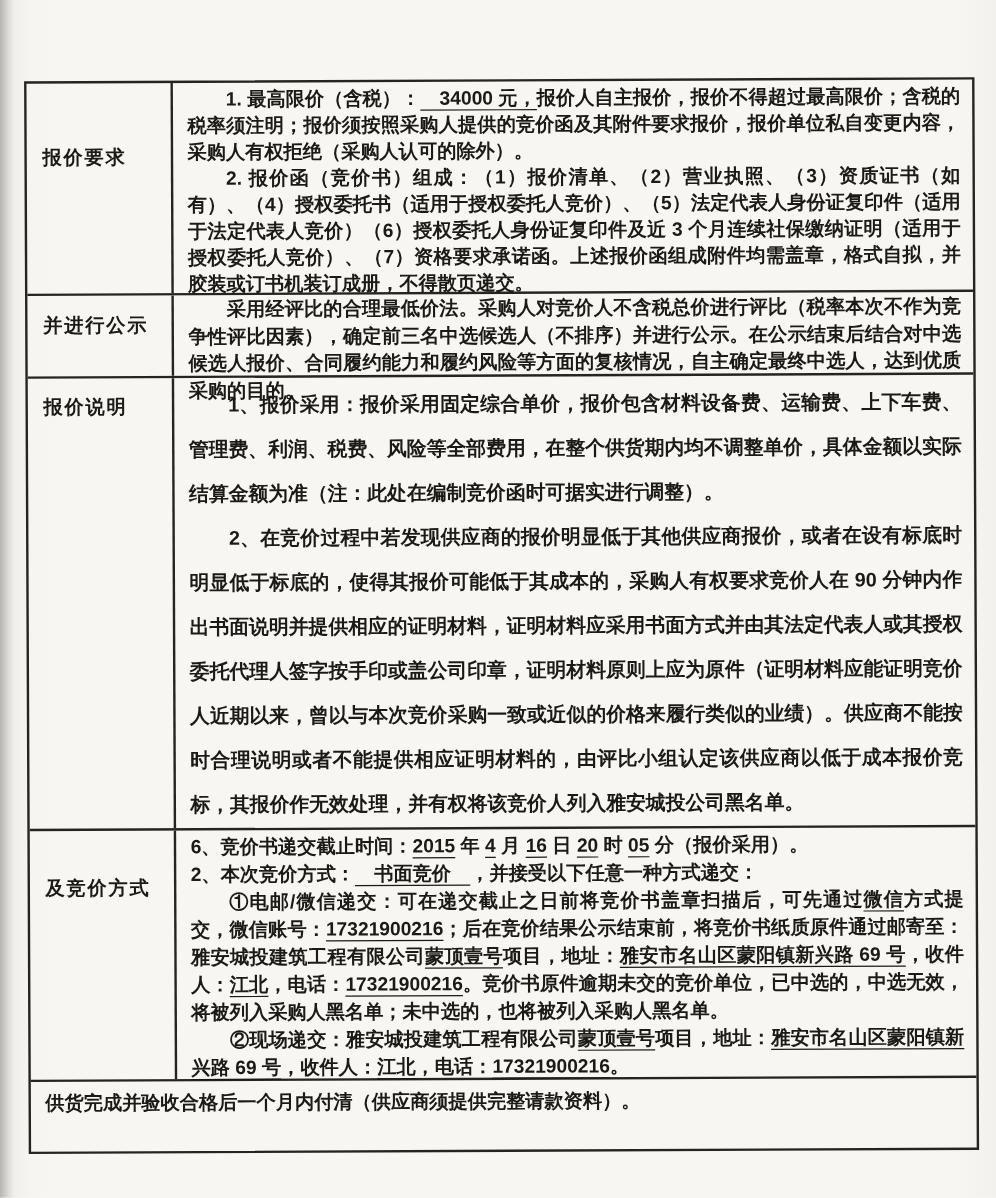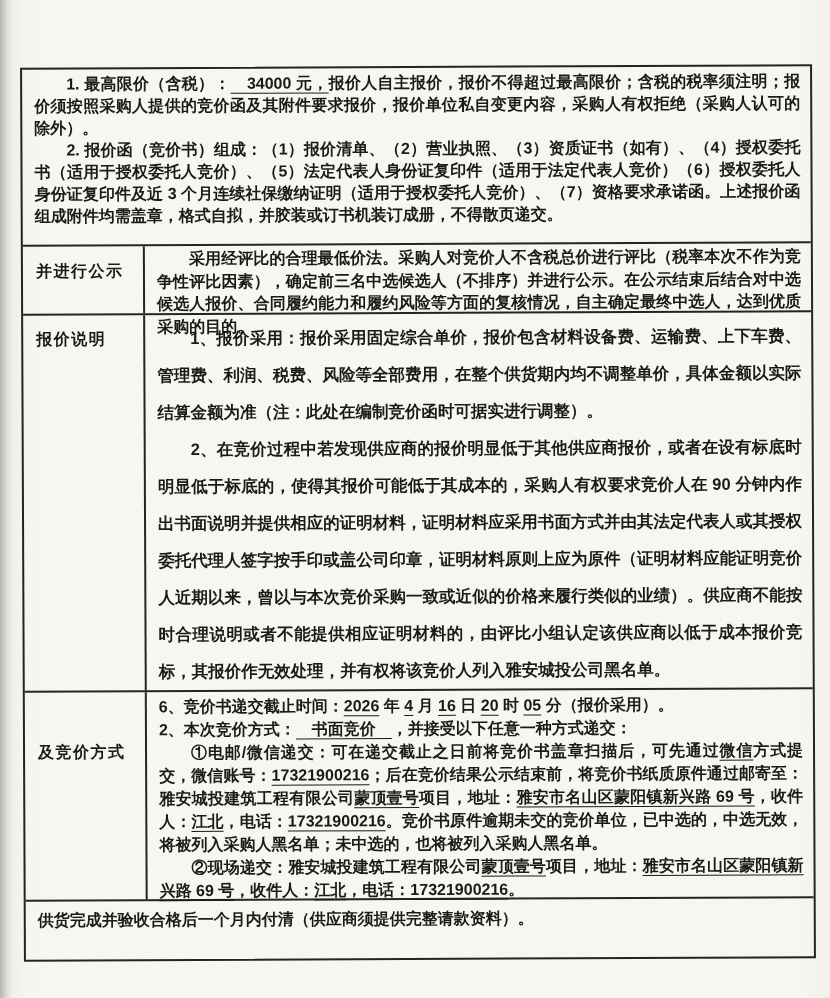--- a/index.html
+++ b/index.html
@@ -38,34 +38,35 @@
   .r1{height:177px;} .r1 .label-cell{padding-top:52px;}
   .r1 .content-cell{font-size:16px;line-height:22px;padding-top:4px;}
 
   .r2{height:69px;} .r2 .label-cell{padding-top:15px;}
   .r2 .content-cell{font-size:16px;line-height:22.5px;padding-top:2px;}
 
   .r3{height:377px;} .r3 .label-cell{padding-top:14px;}
   .r3 .content-cell{font-size:16.5px;line-height:37px;padding-top:5px;}
 
   .r4{height:209px;} .r4 .label-cell{padding-top:16px;}
-  .r4 .label-line2{margin-top:34px;}
+  .r4 .label-line2{margin-top:22px;}
   .r4 .content-cell{font-size:16px;line-height:23px;padding-top:3px;}
 
   .r5{height:58px;} .r5 .label-cell{padding-top:22px;}
   .r5 .content-cell{font-size:16px;line-height:22px;padding-top:8px;}
 </style>
 </head>
 <body>
 
 <div class="scan-shade"></div>
 
 <div class="doc-table">
 
   <div class="row r1">
+    <div class="label-cell">报价要求</div>
     <div class="content-cell">
         <div class="para indent"><span>1. 最高限价（含税）：</span><span class="u">　34000 元，</span><span>报价人自主报价，报价不得超过最高限价；含税的税率须注明；报价须按照采购人提供的竞价函及其附件要求报价，报价单位私自变更内容，采购人有权拒绝（采购人认可的除外）。</span></div>
         <div class="para indent"><span>2. 报价函（竞价书）组成：（1）报价清单、（2）营业执照、（3）资质证书（如有）、（4）授权委托书（适用于授权委托人竞价）、（5）法定代表人身份证复印件（适用于法定代表人竞价）（6）授权委托人身份证复印件及近 3 个月连续社保缴纳证明（适用于授权委托人竞价）、（7）资格要求承诺函。上述报价函组成附件均需盖章，格式自拟，并胶装或订书机装订成册，不得散页递交。</span></div>
       </div>
   </div>
 
   <div class="row r2">
     <div class="label-cell">并进行公示</div>
     <div class="content-cell">
         <div class="para indent"><span>采用经评比的合理最低价法。采购人对竞价人不含税总价进行评比（税率本次不作为竞争性评比因素），确定前三名中选候选人（不排序）并进行公示。在公示结束后结合对中选候选人报价、合同履约能力和履约风险等方面的复核情况，自主确定最终中选人，达到优质采购的目的。</span></div>
@@ -78,21 +79,21 @@
         <div class="para indent"><span>1、报价采用：报价采用固定综合单价，报价包含材料设备费、运输费、上下车费、管理费、利润、税费、风险等全部费用，在整个供货期内均不调整单价，具体金额以实际结算金额为准（注：此处在编制竞价函时可据实进行调整）。</span></div>
         <div class="para indent"><span>2、在竞价过程中若发现供应商的报价明显低于其他供应商报价，或者在设有标底时明显低于标底的，使得其报价可能低于其成本的，采购人有权要求竞价人在 90 分钟内作出书面说明并提供相应的证明材料，证明材料应采用书面方式并由其法定代表人或其授权委托代理人签字按手印或盖公司印章，证明材料原则上应为原件（证明材料应能证明竞价人近期以来，曾以与本次竞价采购一致或近似的价格来履行类似的业绩）。供应商不能按时合理说明或者不能提供相应证明材料的，由评比小组认定该供应商以低于成本报价竞标，其报价作无效处理，并有权将该竞价人列入雅安城投公司黑名单。</span></div>
       </div>
   </div>
 
   <div class="row r4">
     <div class="label-cell">
       <div class="label-line2">及竞价方式</div>
     </div>
     <div class="content-cell">
-        <div class="para"><span>6、竞价书递交截止时间：</span><span class="u">2026</span><span> 年 </span><span class="u">4</span><span> 月 </span><span class="u">16</span><span> 日 </span><span class="u">20</span><span> 时 </span><span class="u">05</span><span> 分（报价采用）。</span></div>
+        <div class="para"><span>6、竞价书递交截止时间：</span><span class="u">2015</span><span> 年 </span><span class="u">4</span><span> 月 </span><span class="u">16</span><span> 日 </span><span class="u">20</span><span> 时 </span><span class="u">05</span><span> 分（报价采用）。</span></div>
         <div class="para"><span>2、本次竞价方式：</span><span class="u">　书面竞价　</span><span>，并接受以下任意一种方式递交：</span></div>
         <div class="para indent"><span>①电邮/微信递交：可在递交截止之日前将竞价书盖章扫描后，可先通过</span><span class="u">微信</span><span>方式提交，微信账号：</span><span class="u">17321900216</span><span>；后在竞价结果公示结束前，将竞价书纸质原件通过邮寄至：雅安城投建筑工程有限公司</span><span class="u">蒙顶壹号</span><span>项目，地址：</span><span class="u">雅安市名山区蒙阳镇新兴路 69 号</span><span>，收件人：</span><span class="u">江北</span><span>，电话：</span><span class="u">17321900216</span><span>。竞价书原件逾期未交的竞价单位，已中选的，中选无效，将被列入采购人黑名单；未中选的，也将被列入采购人黑名单。</span></div>
         <div class="para indent"><span>②现场递交：雅安城投建筑工程有限公司</span><span class="u">蒙顶壹号</span><span>项目，地址：</span><span class="u">雅安市名山区蒙阳镇新兴路 69 号</span><span>，收件人：</span><span class="u">江北</span><span>，电话：</span><span class="u">17321900216</span><span>。</span></div>
       </div>
   </div>
 
   <div class="row r5">
     <div class="content-cell">
         <div class="para"><span>供货完成并验收合格后一个月内付清（供应商须提供完整请款资料）。</span></div>
       </div>

